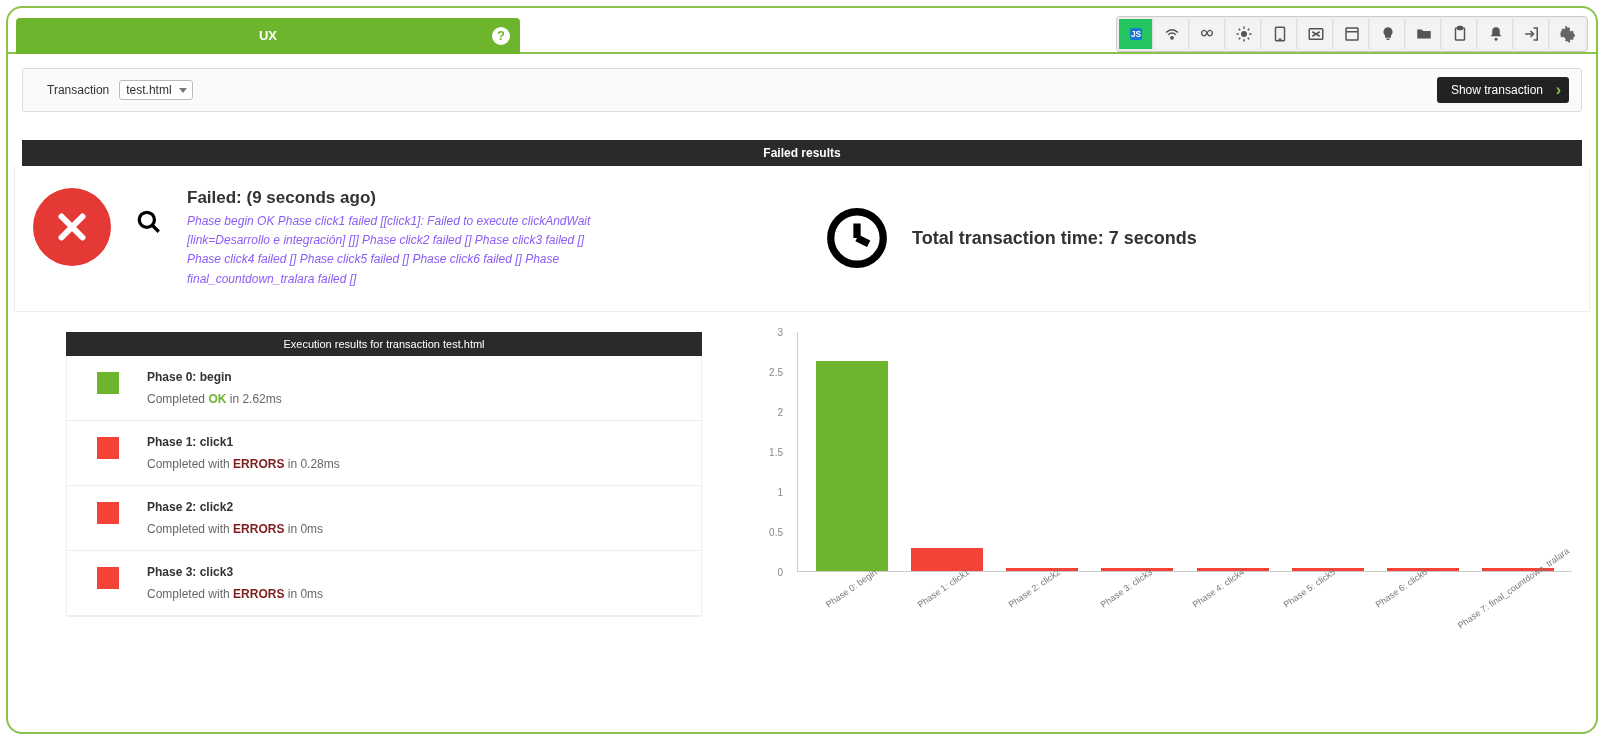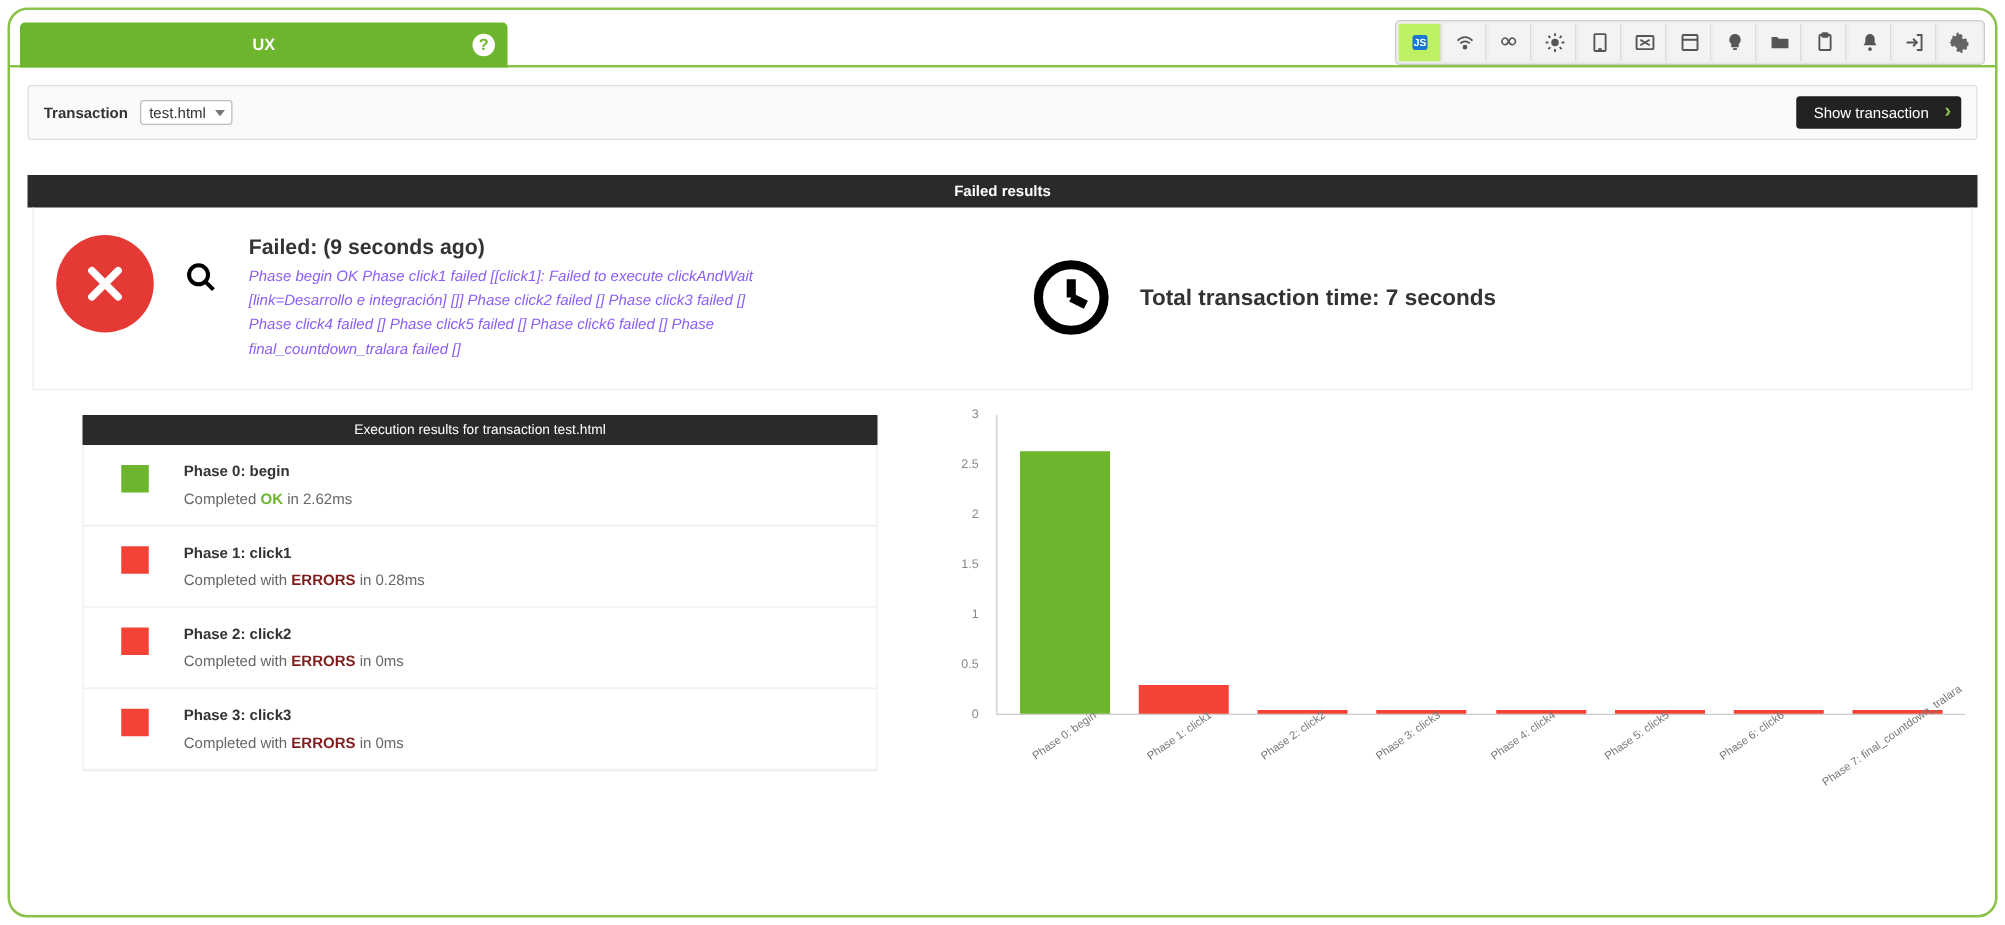--- a/index.html
+++ b/index.html
@@ -30,21 +30,21 @@
     position: relative;
   }
   .tab-ux {
     background: #6cb52d;
     color: #fff;
     font-weight: bold;
     font-size: 13px;
     padding: 0 16px;
     height: 36px;
     line-height: 36px;
-    width: 390px;
+    width: 504px;
     margin: 10px 0 0 8px;
     display: flex;
     align-items: center;
     justify-content: center;
     position: relative;
     border-top-left-radius: 4px;
     border-top-right-radius: 4px;
   }
   .tab-ux .help {
     position: absolute;
@@ -75,35 +75,35 @@
     width: 34px; height: 30px;
     display: flex;
     align-items: center;
     justify-content: center;
     background: #f3f3f3;
     border-right: 1px solid #ddd;
     cursor: pointer;
     color: #555;
   }
   .toolbar .tbtn:last-child { border-right: none; }
-  .toolbar .tbtn.active { background: #bef264; }
+  .toolbar .tbtn.active { background: #22c55e; }
   .toolbar svg { width: 18px; height: 18px; }
   
   .trans-row {
     margin: 14px 14px 0 14px;
     border: 1px solid #ddd;
     background: #fafafa;
     padding: 8px 12px;
     display: flex;
     align-items: center;
     justify-content: space-between;
     border-radius: 3px;
   }
   .trans-left { display: flex; align-items: center; gap: 10px; font-size: 12px; }
-  .trans-left label { font-weight: bold; }
+  .trans-left label { font-weight: normal; margin-left: 12px; }
   .trans-select {
     border: 1px solid #bbb;
     background: #fff;
     padding: 2px 20px 2px 6px;
     font-size: 12px;
     border-radius: 3px;
     position: relative;
     display: inline-flex;
     align-items: center;
   }
@@ -140,21 +140,21 @@
   .gr-header {
     margin: 28px 14px 0 14px;
     background: #2a2a2a;
     color: #fff;
     text-align: center;
     font-weight: bold;
     padding: 6px 0;
     font-size: 12px;
   }
   .gr-body {
-    margin: 0 18px;
+    margin: 0 6px;
     border: 1px solid #eee;
     border-top: none;
     display: flex;
     padding: 22px 18px;
     gap: 40px;
   }
   .gr-left {
     display: flex;
     gap: 22px;
     align-items: flex-start;

